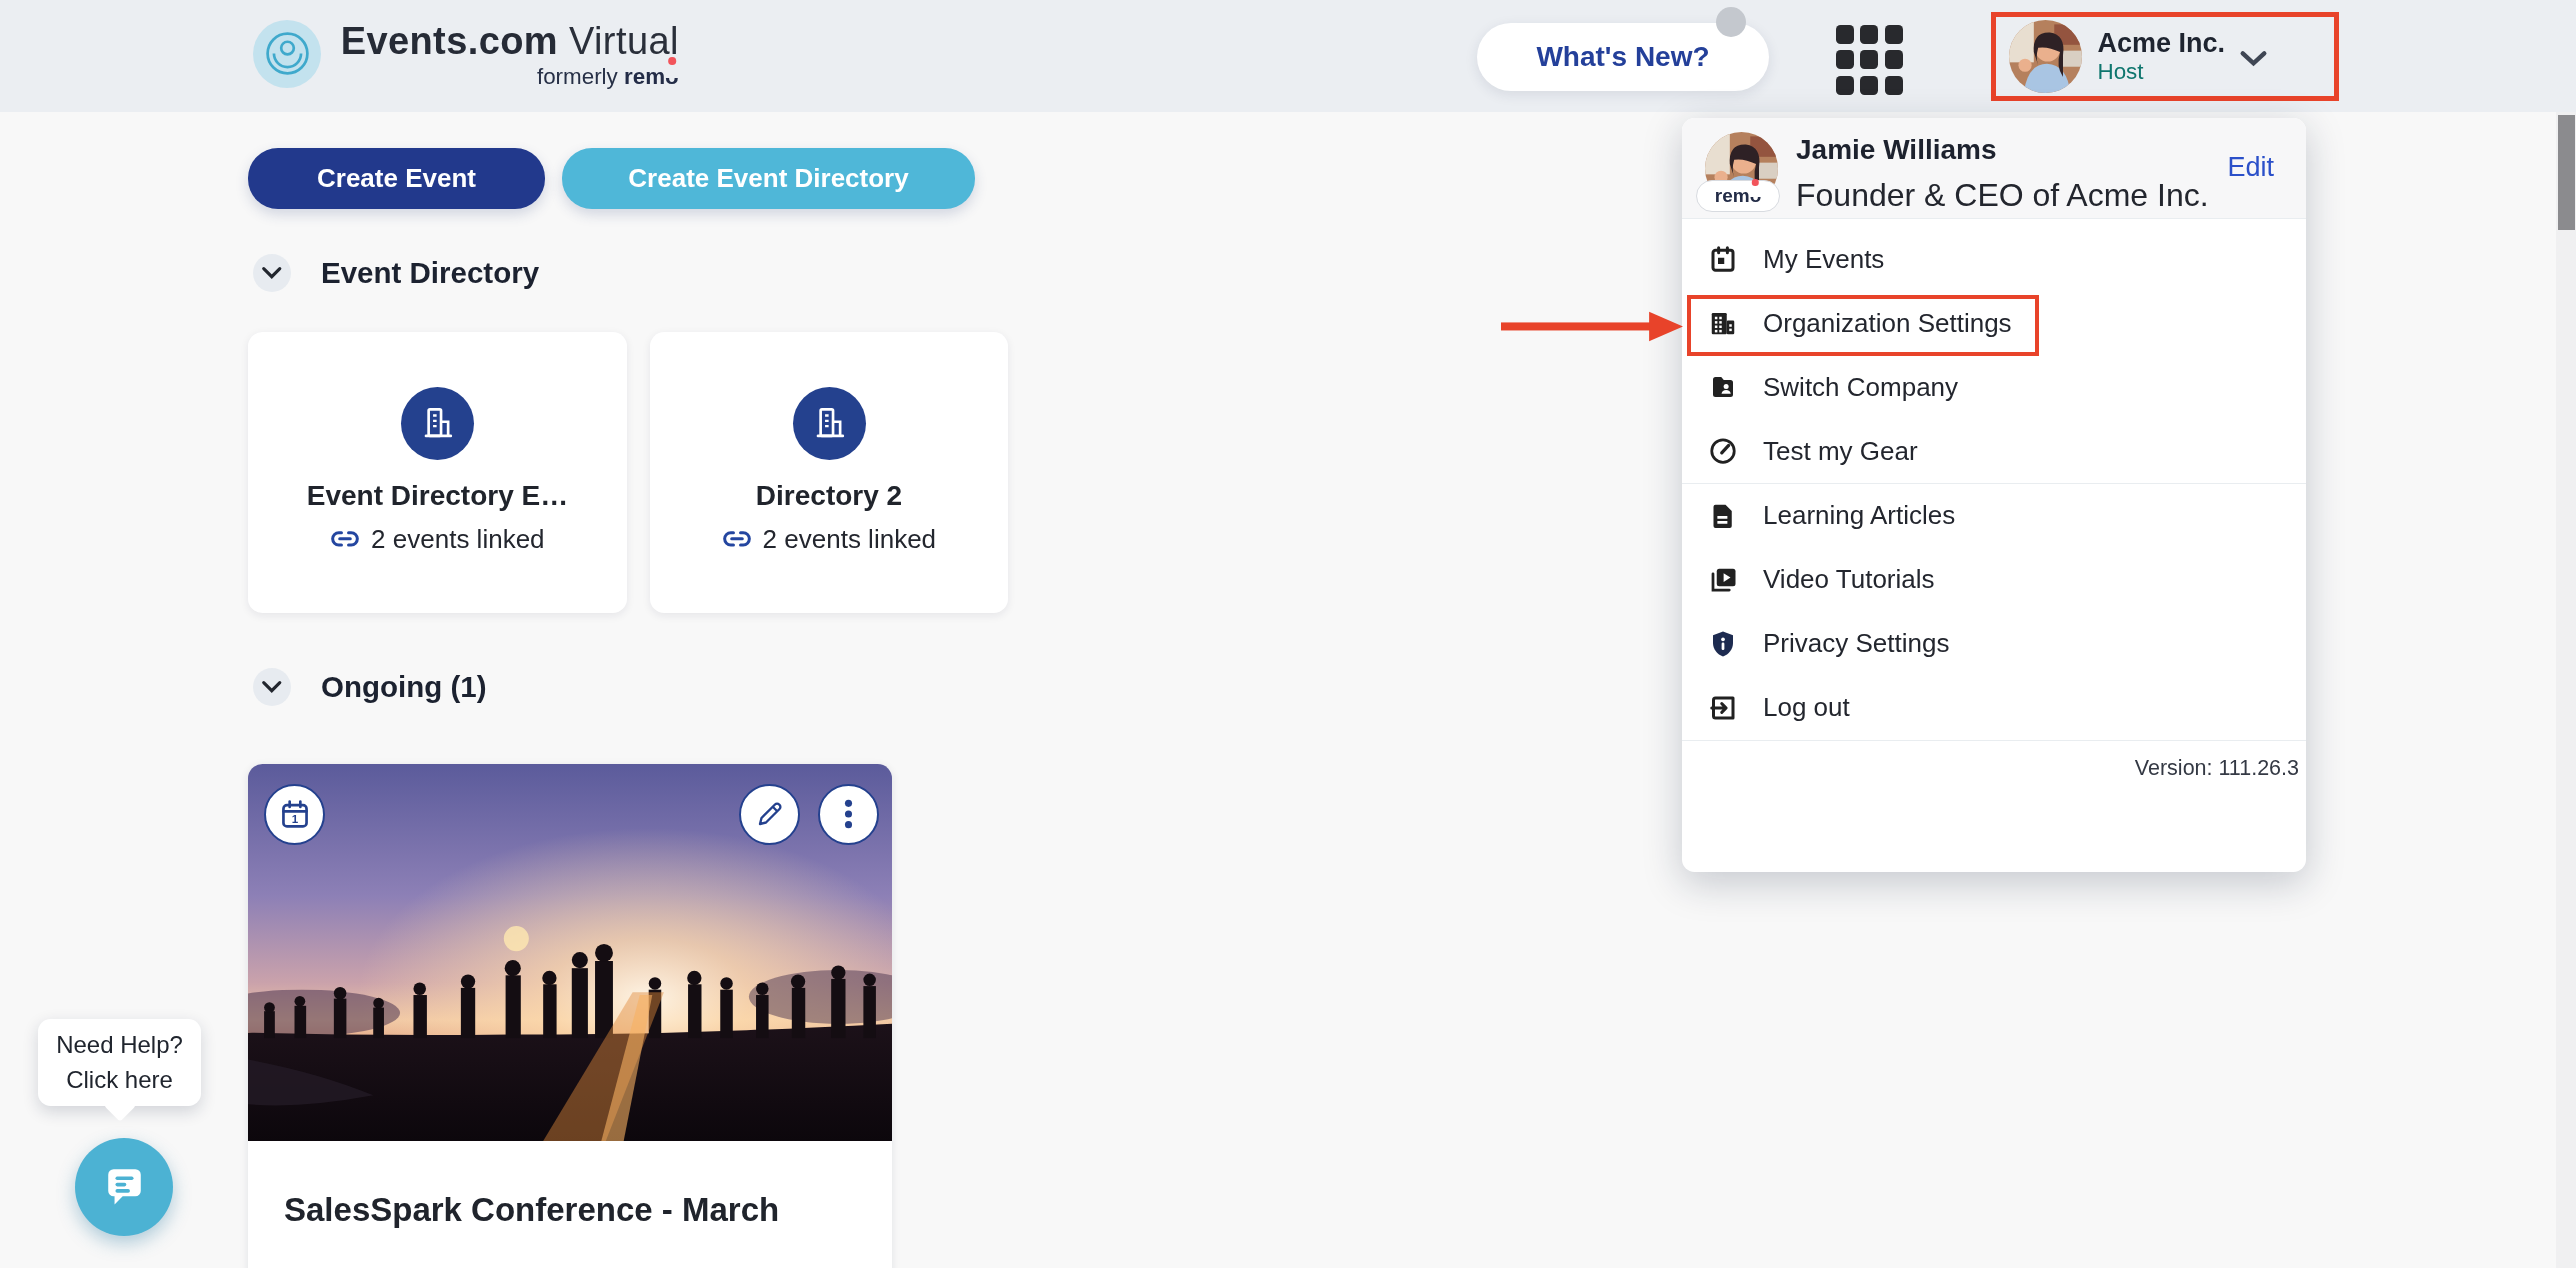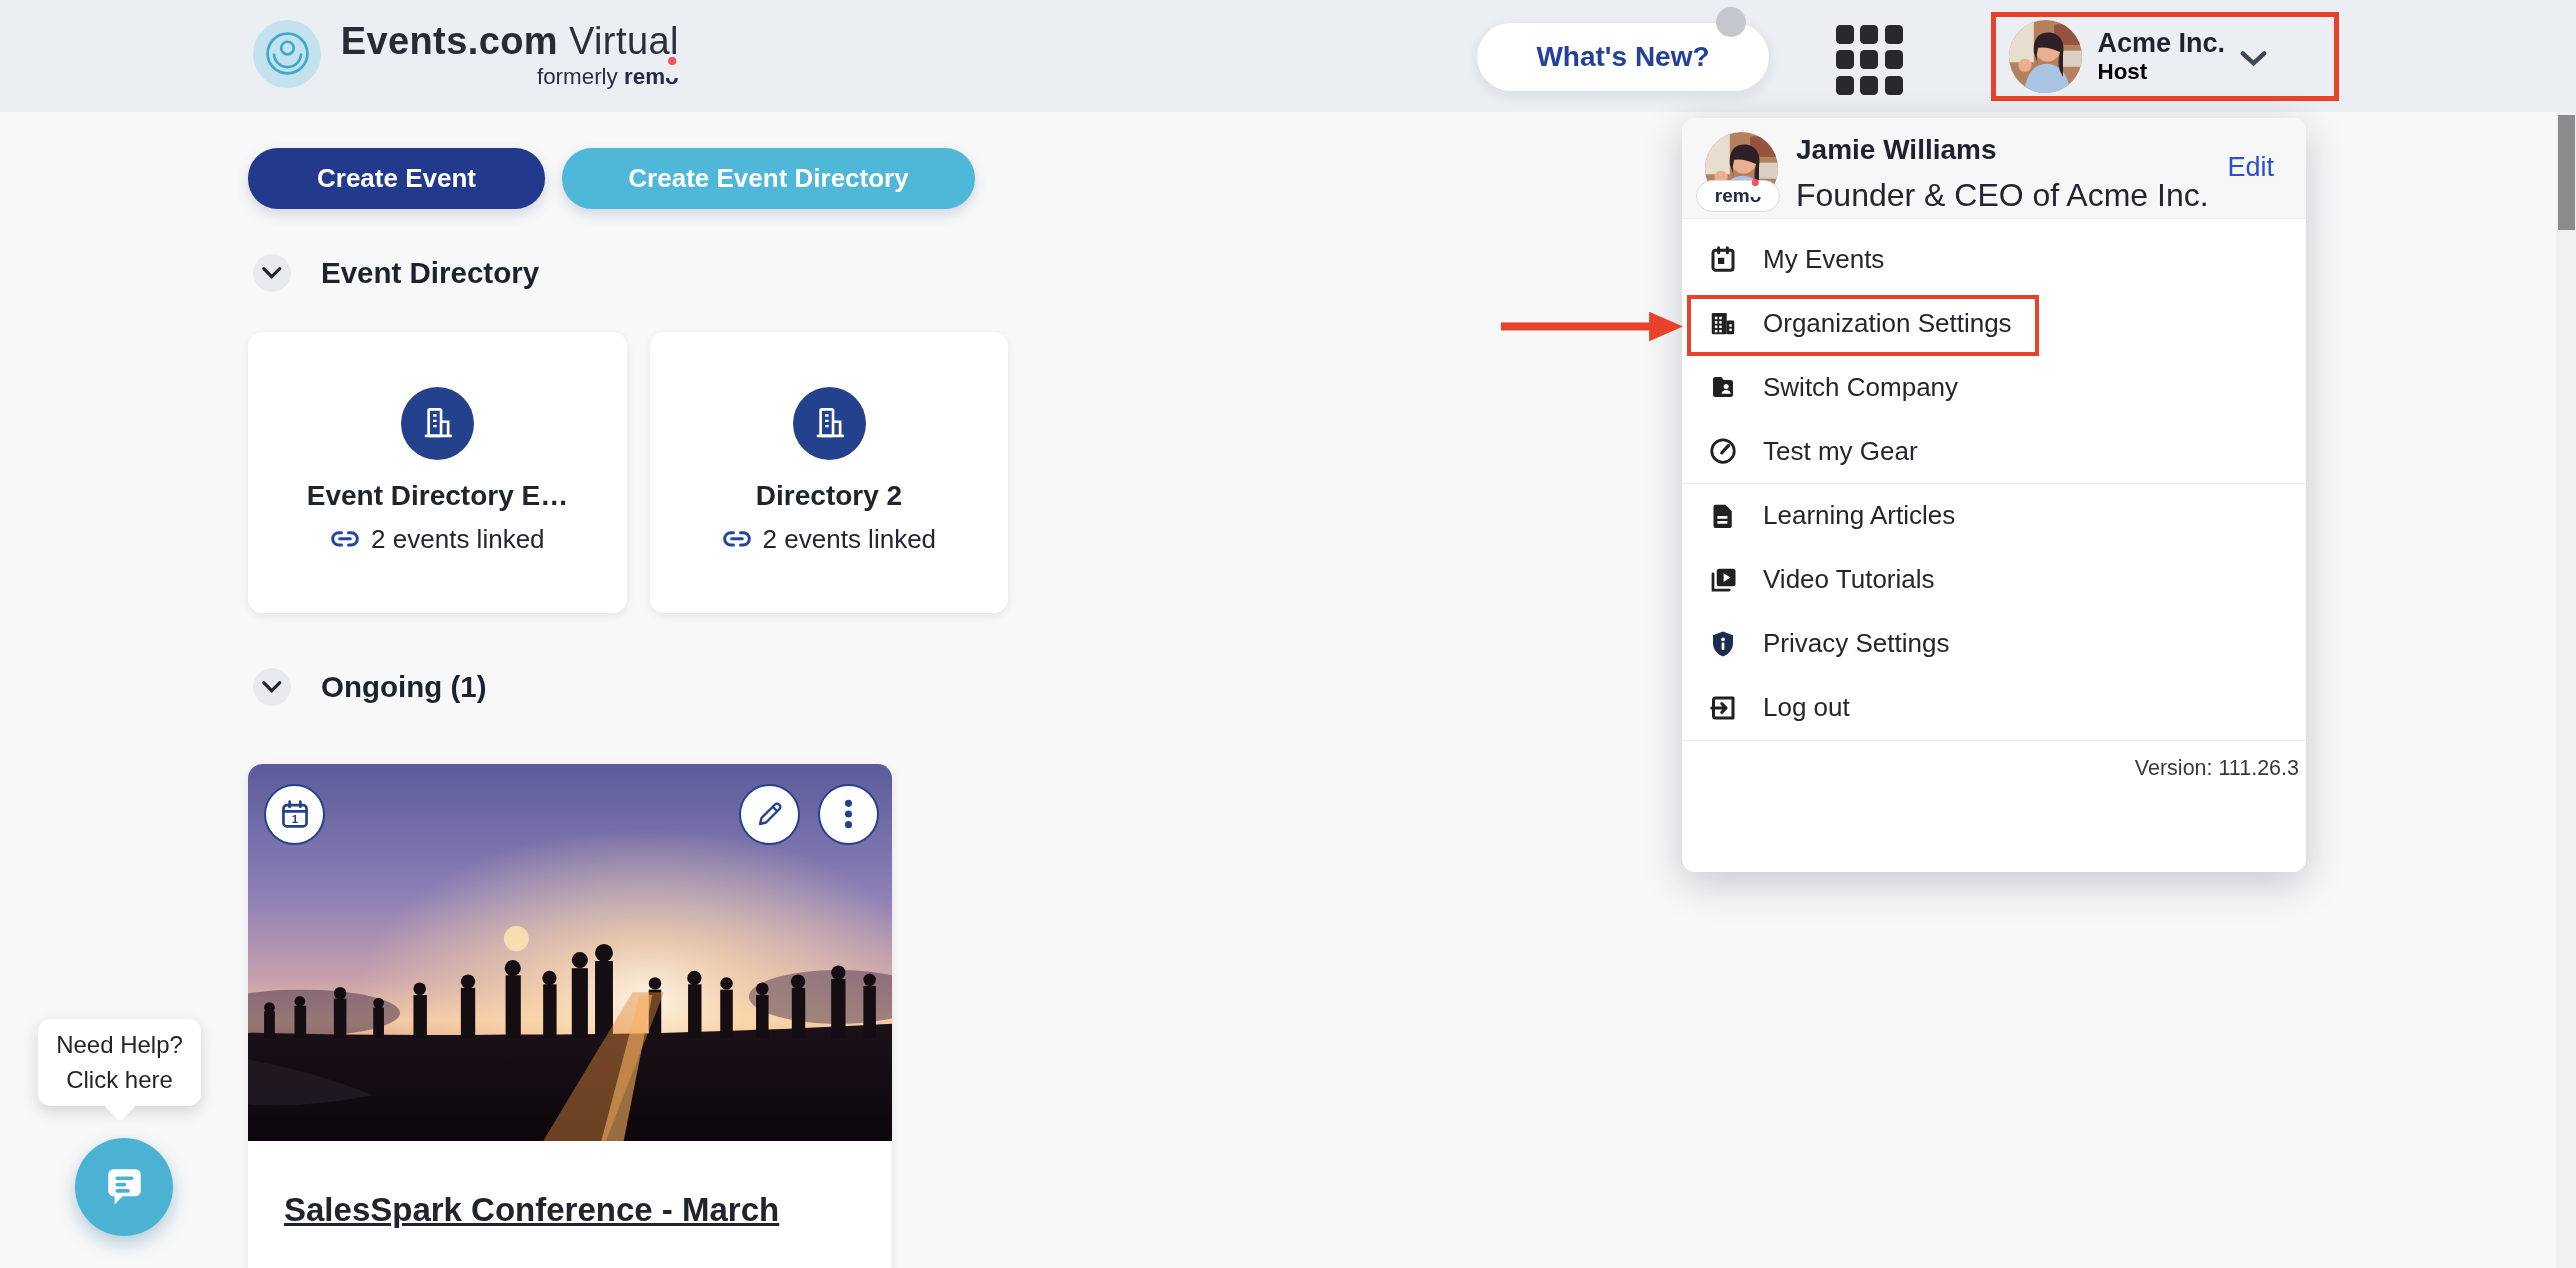--- a/index.html
+++ b/index.html
@@ -23,21 +23,21 @@
   .whats-new { position:absolute; left:1477px; top:23px; width:292px; height:68px; background:#ffffff; border-radius:34px; box-shadow:0 3.6px 12.5px rgba(30,40,80,.10); display:flex; align-items:center; justify-content:center; font-size:28px; font-weight:700; color:#24409a; cursor:pointer; }
   .notif-dot { position:absolute; left:1716px; top:7.2px; width:30px; height:30px; border-radius:50%; background:#c4c8ce; }
 
   .apps-grid { position:absolute; left:1836px; top:25px; width:68px; height:63px; display:grid; grid-template-columns:repeat(3,18px); grid-template-rows:repeat(3,19px); gap:6.3px; cursor:pointer; }
   .apps-grid span { background:#28292d; border-radius:4.5px; }
 
   .account-box { position:absolute; left:1991px; top:11.6px; width:348px; height:89px; border:5.4px solid #e8432a; display:flex; align-items:center; padding-left:12.5px; cursor:pointer; }
   .avatar { border-radius:50%; overflow:hidden; flex:none; }
   .acct-text { margin-left:16px; line-height:1.15; }
   .acct-company { font-size:27px; font-weight:700; color:#1e2430; }
-  .acct-role { font-size:22.4px; color:#000000;font-weight:bold; }
+  .acct-role { font-size:22.4px; color:#0f766e; }
   .acct-chevron { margin-left:14.3px; margin-top:9px; }
 
   
   .btn { position:absolute; top:148px; height:61px; border:none; border-radius:30px; color:#fff; font-family:inherit; font-size:26px; font-weight:700; cursor:pointer; box-shadow:0 5.4px 12.5px rgba(40,60,120,.18); }
   .btn-primary { left:248px; width:297px; background:#22398c; }
   .btn-secondary { left:562px; width:413px; background:#4fb7d8; }
 
   
   .section-head { position:absolute; display:flex; align-items:center; }
   .chev-circle { width:38px; height:38px; border-radius:50%; background:#e7ebf0; display:flex; align-items:center; justify-content:center; cursor:pointer; }
@@ -51,21 +51,21 @@
   .dir-title { margin-top:19.7px; font-size:28px; font-weight:600; color:#20242c; }
   .dir-linked { margin-top:12.5px; display:flex; align-items:center; gap:10.7px; font-size:26px; color:#23262e; }
 
   
   .event-card { position:absolute; left:248px; top:764px; width:644px; height:626px; background:#fff; border-radius:14.3px; box-shadow:0 2.7px 9px rgba(20,30,60,.10); overflow:hidden; cursor:pointer; }
   .event-photo { position:relative; width:644px; height:377px; }
   .badge-circle { position:absolute; width:61px; height:61px; border-radius:50%; background:#fff; border:2.7px solid #24418e; display:flex; align-items:center; justify-content:center; cursor:pointer; }
   .badge-cal { left:16px; top:19.7px; }
   .badge-edit { left:491px; top:19.7px; }
   .badge-kebab { left:570px; top:19.7px; }
-  .event-title { margin:50px 0 0 36px; font-size:33px; font-weight:700; color:#20242c;text-decoration:underline; }
+  .event-title { margin:50px 0 0 36px; font-size:33px; font-weight:700; color:#20242c; }
 
   
   .dropdown { position:absolute; left:1682px; top:118px; width:624px; height:754px; background:#fff; border-radius:12.5px; box-shadow:0 10.7px 39px rgba(20,30,60,.22); z-index:20; }
   .dd-head { position:relative; height:101px; background:#f7f7f8; border-radius:12.5px 12.5px 0 0; border-bottom:0.9px solid #e9edf0; }
   .dd-avatar-wrap { position:absolute; left:23px; top:14.3px; }
   .dd-badge { position:absolute; left:-9px; bottom:-7.2px; width:84px; height:32px; background:#fff; border:1.8px solid #d8dbe0; border-radius:16px; display:flex; align-items:center; justify-content:center; font-size:19px; color:#2a2f3a; }
   .dd-name { position:absolute; left:114px; top:16px; font-size:28px; font-weight:700; color:#1d222e; }
   .dd-sub { position:absolute; left:114px; top:59px; font-size:32px; color:#23262e; }
   .dd-edit { position:absolute; right:32px; top:34px; font-size:27px; font-weight:500; color:#2b50c9; cursor:pointer; }
   .dd-list { padding-top:8px; }

